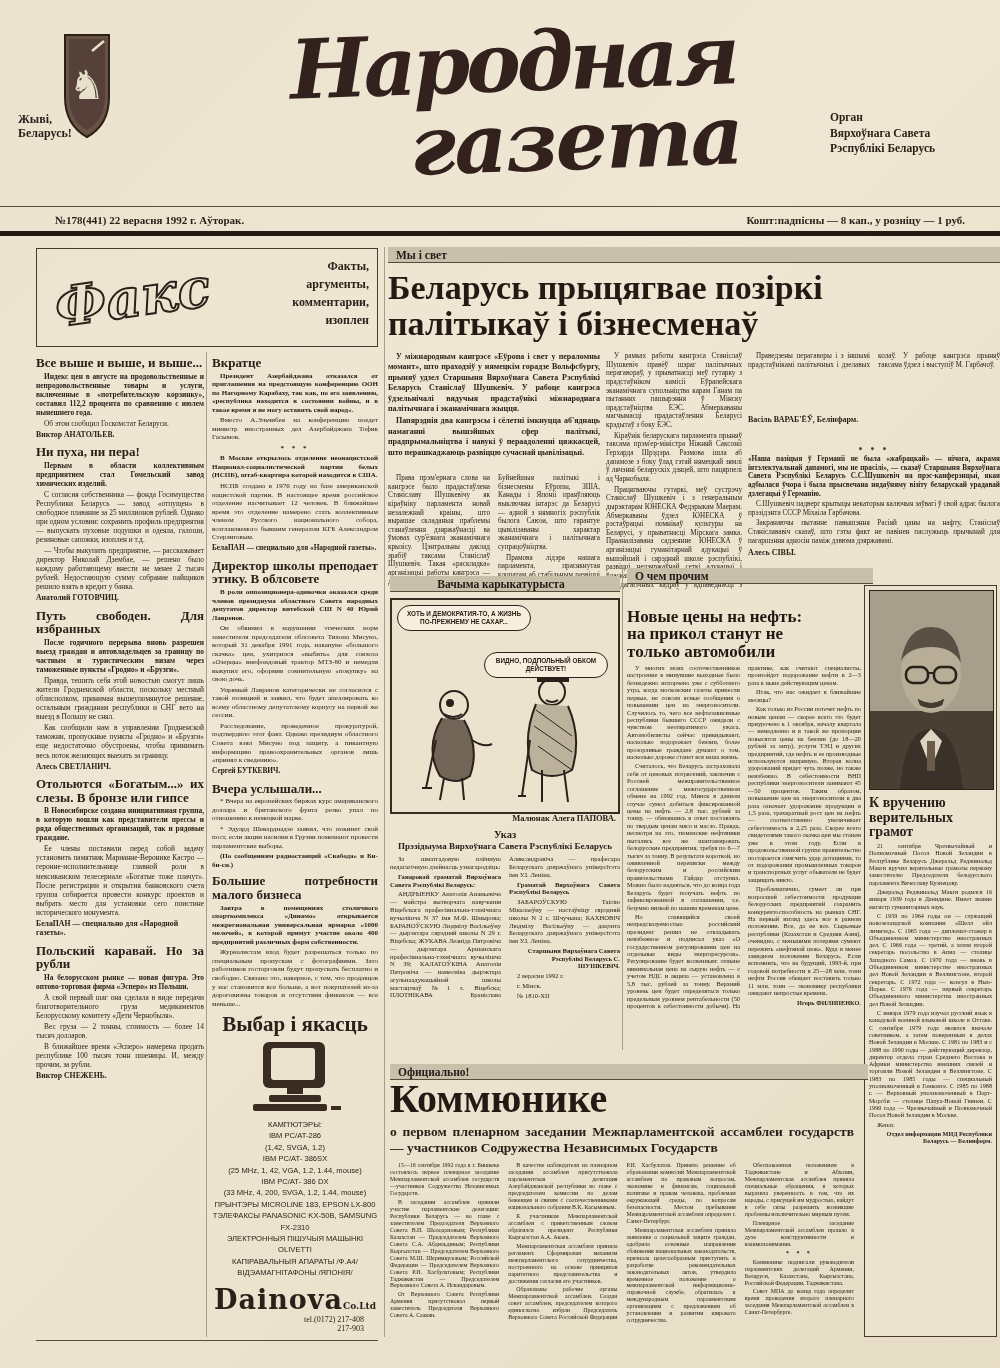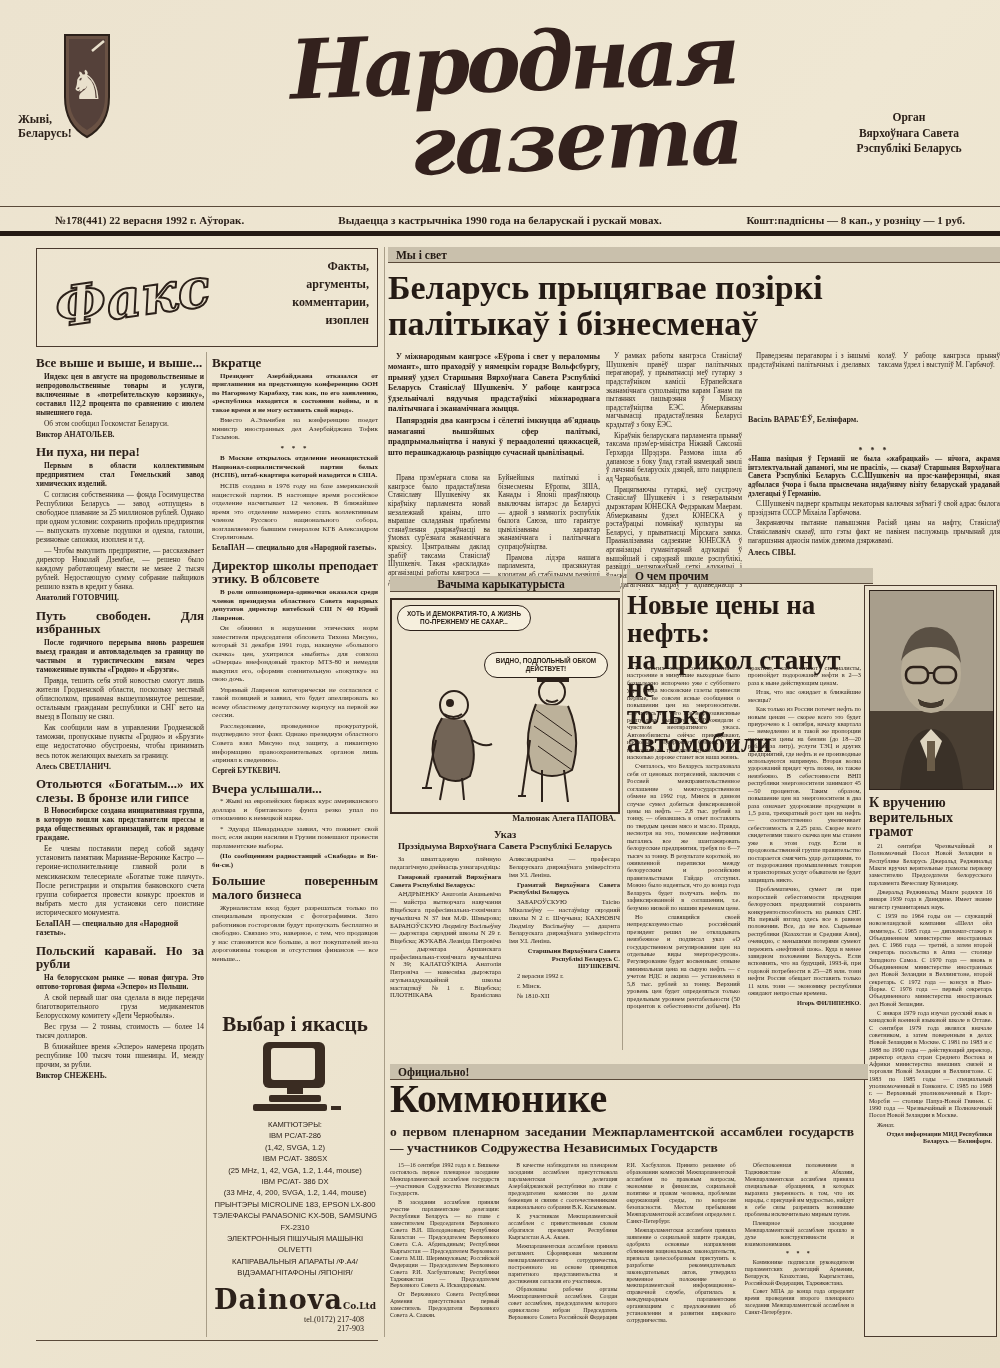--- a/index.html
+++ b/index.html
@@ -13,21 +13,21 @@
   .bar{background:#c9c0ac;border-bottom:1px solid #5a4a3a;font-weight:bold;font-size:11.5px;padding:2px 8px 1px 8px;color:#241a14;}
   .vr{position:absolute;width:1px;background:#a89d87;}
   .hr{position:absolute;height:1px;background:#5a4a3a;}
   .stars{text-align:center;font-weight:bold;text-indent:0;letter-spacing:3px;}
   .bold{font-weight:bold;}
   .sig{font-weight:bold;text-align:right;text-indent:0;}
   .jus{text-align:justify;}
   
   .mast-title{font-family:"DejaVu Serif",serif;font-style:italic;font-weight:bold;color:#33211d;line-height:0.8;transform:rotate(-2deg);}
   .slogan{font-weight:bold;font-size:12px;line-height:1.2;}
-  .organ{font-weight:bold;font-size:11.5px;text-align:center;line-height:1.35;}
+  .organ{font-weight:bold;font-size:11.5px;text-align:left;line-height:1.35;}
   .inforow{font-weight:bold;font-size:11px;}
   
   .faxbox{border:1px solid #4a3a2e;}
   .tagline{font-weight:bold;font-size:12px;text-align:right;line-height:1.5;}
   .newscol{font-size:7.4px;line-height:1.22;text-align:justify;overflow:hidden;}
   .newscol .article{margin-bottom:5px;}
   
   .bighead{font-weight:bold;color:#241a14;line-height:1.06;}
   .smalltext{font-size:7.2px;line-height:1.2;text-align:justify;overflow:hidden;}
   .tiny{font-size:6.3px;line-height:1.18;text-align:justify;overflow:hidden;}
@@ -59,21 +59,20 @@
       <div class="abs mast-title" style="left:40px;top:22px;font-size:82px;letter-spacing:-4px;">Народная</div>
       <div class="abs mast-title" style="left:160px;top:100px;font-size:82px;letter-spacing:-2px;">газета</div>
     </div>
     <div class="abs organ" style="left:830px;top:110px;width:158px;">
       <div>Орган</div>
       <div>Вярхоўнага Савета</div>
       <div>Рэспублікі Беларусь</div>
     </div>
     <div class="hr" style="left:0;top:206px;width:1000px;"></div>
     <div class="abs inforow" style="left:55px;top:214px;">№178(441) 22 верасня 1992 г. Аўторак.</div>
-    <div class="abs inforow" style="left:0;top:214px;width:1000px;text-align:center;">Выдаецца з кастрычніка 1990 года на беларускай і рускай мовах.</div>
     <div class="abs inforow" style="right:35px;top:214px;">Кошт:падпісны — 8 кап., у розніцу — 1 руб.</div>
     <div class="abs" style="left:0;top:231px;width:1000px;height:5px;background:#241a14;"></div>
   </div>
 
   <div class="abs faxbox" style="left:36px;top:248px;width:340px;height:97px;">
     <svg class="abs" width="210" height="95" viewBox="0 0 210 95" style="left:4px;top:0;">
       <text x="14" y="66" font-family="DejaVu Serif, serif" font-style="italic" font-weight="bold" font-size="54" fill="#ece3cf" stroke="#2c211a" stroke-width="2" transform="rotate(-8 100 50)">Факс</text>
     </svg>
     <div class="abs tagline" style="right:8px;top:8px;">
       <div>Факты,</div>
@@ -163,27 +162,30 @@
         <div class="abody jus">
           <p>Он обвинил в нарушении этических норм заместителя председателя облсовета Тихона Мисуно, который 31 декабря 1991 года, накануне «большого скачка» цен, ухитрился «выбить» для совхоза «Озерцы» внефондовый трактор МТЗ-80 и немедля выкупил его, оформив сомнительную «покупку» на свою дочь.</p>
           <p>Упрямый Лавренов категорически не согласился с такой позицией и заявил, что будет апеллировать ко всему областному депутатскому корпусу на первой же сессии.</p>
           <p>Расследование, проведенное прокуратурой, подтвердило этот факт. Однако президиум областного Совета взял Мисуно под защиту, а пикантную информацию правоохранительных органов лишь «принял к сведению».</p>
         </div>
         <div class="byline">Сергей БУТКЕВИЧ.</div>
       </div>
       <div class="article">
         <h3>Вчера услышали...</h3>
         <div class="abody jus">
-          <p>* Жыві на европейских биржах курс американского доллара и британского фунта резко упал по отношению к немецкой марке.</p>
+          <p>* Вчера на европейских биржах курс американского доллара и британского фунта резко упал по отношению к немецкой марке.</p>
           <p>* Эдуард Шеварднадзе заявил, что покинет свой пост, если акции насилия в Грузии помешают провести парламентские выборы.</p>
           <p class="bold">(По сообщениям радиостанций «Свабода» и Би-би-си.)</p>
         </div>
       </div>
       <div class="article">
-        <h3>Большие поверенным малого бизнеса</h3>
+        <h3>Большие потребности малого бизнеса</h3>
+        <div class="lead jus">
+          <p>Завтра в помещениях столичного спорткомплекса «Динамо» открывается межрегиональная универсальная ярмарка «1000 мелочей», в которой примут участие около 400 предприятий различных форм собственности.</p>
+        </div>
         <div class="abody jus">
           <p>Журналистам вход будет разрешаться только по специальным пропускам с фотографиями. Зато работников госторговли будут пропускать бесплатно и свободно. Связано это, наверное, с тем, что продавцов у нас становится все больше, а вот покупателей из-за дороговизны товаров и отсутствия финансов — все меньше...</p>
         </div>
       </div>
     </div>
 
   <div class="abs" style="left:212px;top:1012px;width:166px;height:322px;text-align:center;">
     <div style="font-weight:bold;font-size:21px;">Выбар і якасць</div>
     <svg width="96" height="74" viewBox="0 0 96 74" style="margin:3px 0 1px 0;">
       <rect x="16" y="2" width="62" height="46" rx="6" fill="#3a2c22"></rect>
@@ -292,21 +294,21 @@
         <p class="sig">Старшыня Вярхоўнага Савета Рэспублікі Беларусь С. ШУШКЕВІЧ.</p>
         <p>2 верасня 1992 г.</p>
         <p>г. Мінск.</p>
         <p>№ 1810-XII</p>
       </div>
   </div>
 
   <div class="vr" style="left:622px;top:568px;height:482px;"></div>
 
   <div class="abs bar" style="left:627px;top:568px;width:230px;">О чем прочим</div>
-  <div class="abs bighead" style="left:627px;top:592px;width:234px;font-size:27px;line-height:1.02;">
+  <div class="abs bighead" style="left:627px;top:608px;width:234px;font-size:17px;line-height:1.02;">
     <div>Новые цены на нефть:</div>
     <div>на прикол станут не</div>
     <div>только автомобили</div>
   </div>
   <div class="abs tiny" style="left:627px;top:664px;width:234px;height:384px;column-count:2;column-gap:8px;">
       <p>У многих моих соотечественников настроение в минувшие выходные было безнадежно испорчено уже с субботнего утра, когда московские газеты принесли первые, не совсем ясные сообщения о повышении цен на энергоносители. Случилось то, чего все нефтезависимые республики бывшего СССР ожидали с чувством неотвратимого ужаса. Автомобилисты сейчас прикидывают, насколько подорожает бензин, более прозорливые граждане думают о том, насколько дороже станет вся наша жизнь.</p>
       <p>Считалось, что Беларусь застраховала себя от ценовых потрясений, заключив с Россией межправительственное соглашение о межгосударственном обмене на 1992 год. Минск в данном случае сумел добиться фиксированной цены на нефть — 2,8 тыс. рублей за тонну, — обязавшись в ответ поставлять по твердым ценам мясо и масло. Правда, несмотря на это, тюменские нефтяники пытались все же шантажировать белорусские предприятия, требуя по 6—7 тысяч за тонну. В результате короткой, но оживленной переписки между белорусским и российским правительствами Гайдар отступил. Можно было надеяться, что до конца года Беларусь будет получать нефть по зафиксированной в соглашении, т.е. безумно низкой по нашим временам цене.</p>
       <p>Но славящийся своей непредсказуемостью российский президент решил не откладывать неизбежное и подписал указ «О государственном регулировании цен на отдельные виды энергоресурсов». Регулирование будет косвенным: отныне минимальная цена на сырую нефть — с учетом НДС и акциза — установлена в 5,8 тыс. рублей за тонну. Верхний уровень цен будет определяться только предельным уровнем рентабельности (50 процентов к себестоимости добычи). На практике, как считают специалисты, произойдет подорожание нефти в 2—3 раза к ныне действующим ценам.</p>
       <p>Итак, что нас ожидает в ближайшие месяцы?</p>
       <p>Как только из России потечет нефть по новым ценам — скорее всего это будет приурочено к 1 октября, началу квартала — немедленно и в такой же пропорции повысятся цены на бензин (до 18—20 рублей за литр), услуги ТЭЦ и других предприятий, где нефть и ее производные используются напрямую. Вторая волна удорожаний придет чуть позже, но также неизбежно. В себестоимости ВНП республики энергоносители занимают 45—50 процентов. Таким образом, повышение цен на энергоносители в два раза означает удорожание продукции в 1,5 раза, трехкратный рост цен на нефть — соответственно увеличивает себестоимость в 2,25 раза. Скорее всего свидетелями такого скачка цен мы станем уже в этом году. Если в продовольственной группе правительство постарается смягчить удар дотациями, то от подорожания промышленных товаров и транспортных услуг обывателя не будет защищать никто.</p>

